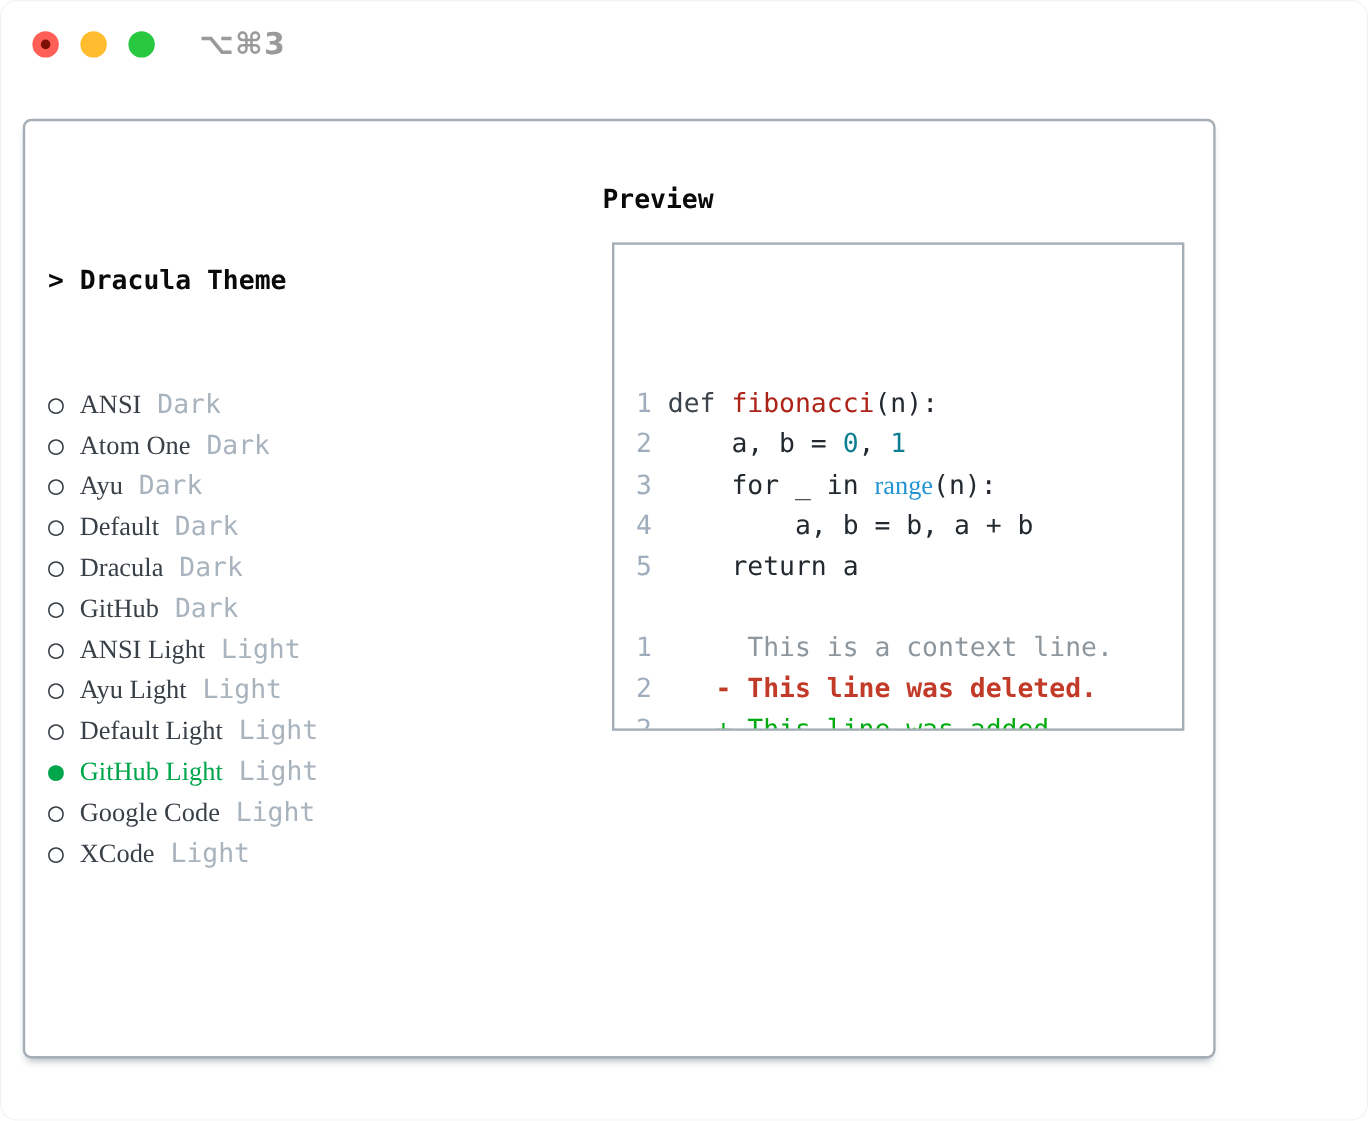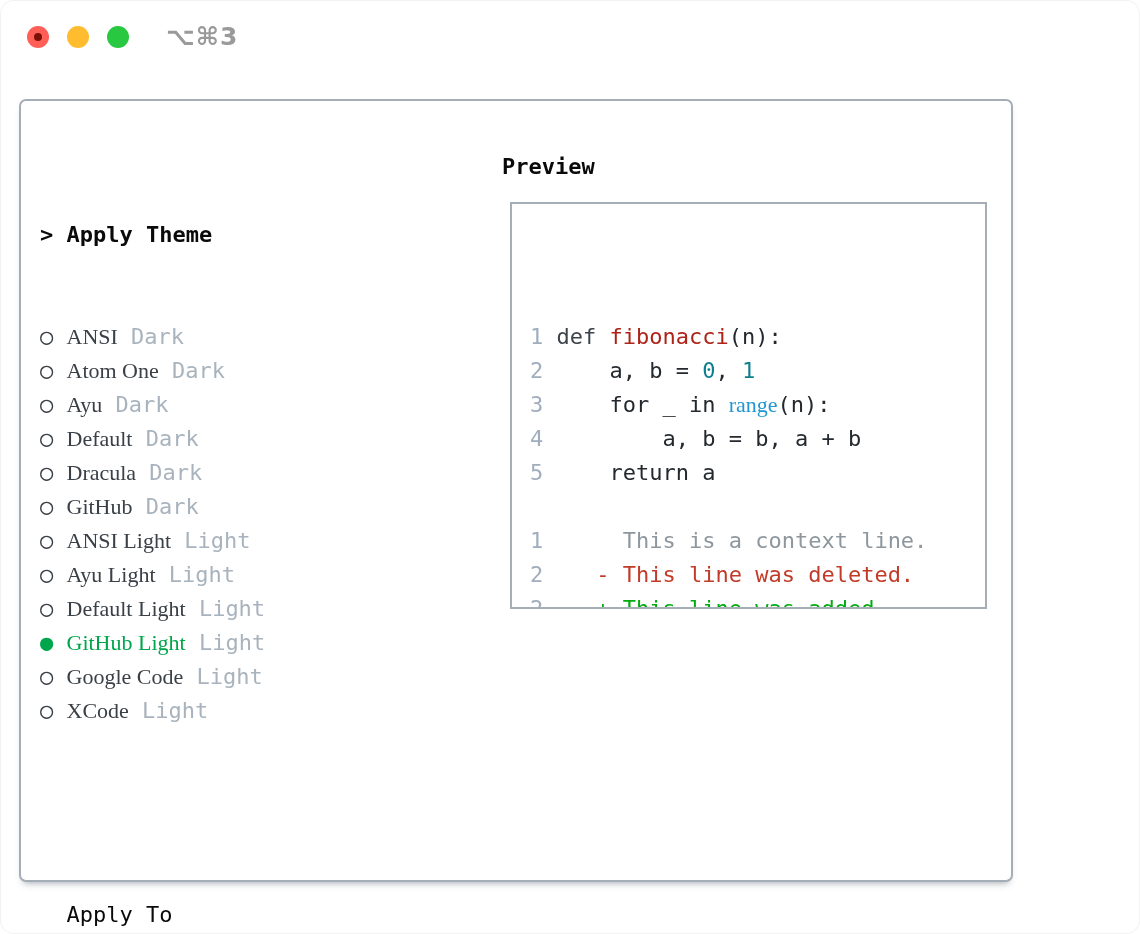--- a/index.html
+++ b/index.html
@@ -71,44 +71,43 @@
     overflow: hidden;
   }
   .cline { height: 34px; }
   .ln  { color: var(--ln); }
   .tk-pl  { color: var(--pl); }
   .tk-kw  { color: var(--kw); }
   .tk-fn  { color: var(--fn); }
   .tk-num { color: var(--num); }
   .tk-bi  { color: var(--bi); font-family: Liberation Serif, serif; }
   .tk-ctx { color: var(--ctx); }
-  .tk-del { color: var(--del); }
+  .tk-del { color: var(--del); font-weight: bold; }
   .tk-add { color: var(--add); }
 </style>
 </head>
 <body>
 
 <div class="window">
 
   <div class="titlebar">
     <div class="traffic">
       <div class="light red"></div>
       <div class="light yellow"></div>
       <div class="light green"></div>
     </div>
     <div class="win-title">⌥⌘3</div>
   </div>
 
   <div class="panel">
 
     <div class="col-left">
-      <div class="row"><span class="prompt">&gt;</span><span> </span><span class="hdr">Apply Theme</span></div>
+      <div class="row"><span class="prompt">&gt;</span><span> </span><span class="hdr">Dracula Theme</span></div>
       <div id="theme-list"><div class="row"><span class="marker">○</span> <span class="name">ANSI</span><span class="suffix"> Dark</span></div><div class="row"><span class="marker">○</span> <span class="name">Atom One</span><span class="suffix"> Dark</span></div><div class="row"><span class="marker">○</span> <span class="name">Ayu</span><span class="suffix"> Dark</span></div><div class="row"><span class="marker">○</span> <span class="name">Default</span><span class="suffix"> Dark</span></div><div class="row"><span class="marker">○</span> <span class="name">Dracula</span><span class="suffix"> Dark</span></div><div class="row"><span class="marker">○</span> <span class="name">GitHub</span><span class="suffix"> Dark</span></div><div class="row"><span class="marker">○</span> <span class="name">ANSI Light</span><span class="suffix"> Light</span></div><div class="row"><span class="marker">○</span> <span class="name">Ayu Light</span><span class="suffix"> Light</span></div><div class="row"><span class="marker">○</span> <span class="name">Default Light</span><span class="suffix"> Light</span></div><div class="row selected"><span class="marker">●</span> <span class="name">GitHub Light</span><span class="suffix"> Light</span></div><div class="row"><span class="marker">○</span> <span class="name">Google Code</span><span class="suffix"> Light</span></div><div class="row"><span class="marker">○</span> <span class="name">XCode</span><span class="suffix"> Light</span></div></div>
       <div class="row spacer"> </div>
-      <div class="row"><span>  </span><span class="subhdr">Apply To</span></div>
       
       
       
       
     </div>
 
     <div class="preview-label">Preview</div>
 
     <div class="preview-box">
       <div id="code-block"><div class="cline"><span class="ln">1</span> <span class="tk-kw">def </span><span class="tk-fn">fibonacci</span><span class="tk-pl">(n):</span></div><div class="cline"><span class="ln">2</span> <span class="tk-pl">    a, b = </span><span class="tk-num">0</span><span class="tk-pl">, </span><span class="tk-num">1</span></div><div class="cline"><span class="ln">3</span> <span class="tk-pl">    for _ in </span><span class="tk-bi">range</span><span class="tk-pl">(n):</span></div><div class="cline"><span class="ln">4</span> <span class="tk-pl">        a, b = b, a + b</span></div><div class="cline"><span class="ln">5</span> <span class="tk-pl">    return a</span></div><div class="cline"><span class="ln"></span>  </div><div class="cline"><span class="ln">1</span> <span class="tk-ctx">     This is a context line.</span></div><div class="cline"><span class="ln">2</span> <span class="tk-del">   - This line was deleted.</span></div><div class="cline"><span class="ln">2</span> <span class="tk-add">   + This line was added.</span></div></div>

